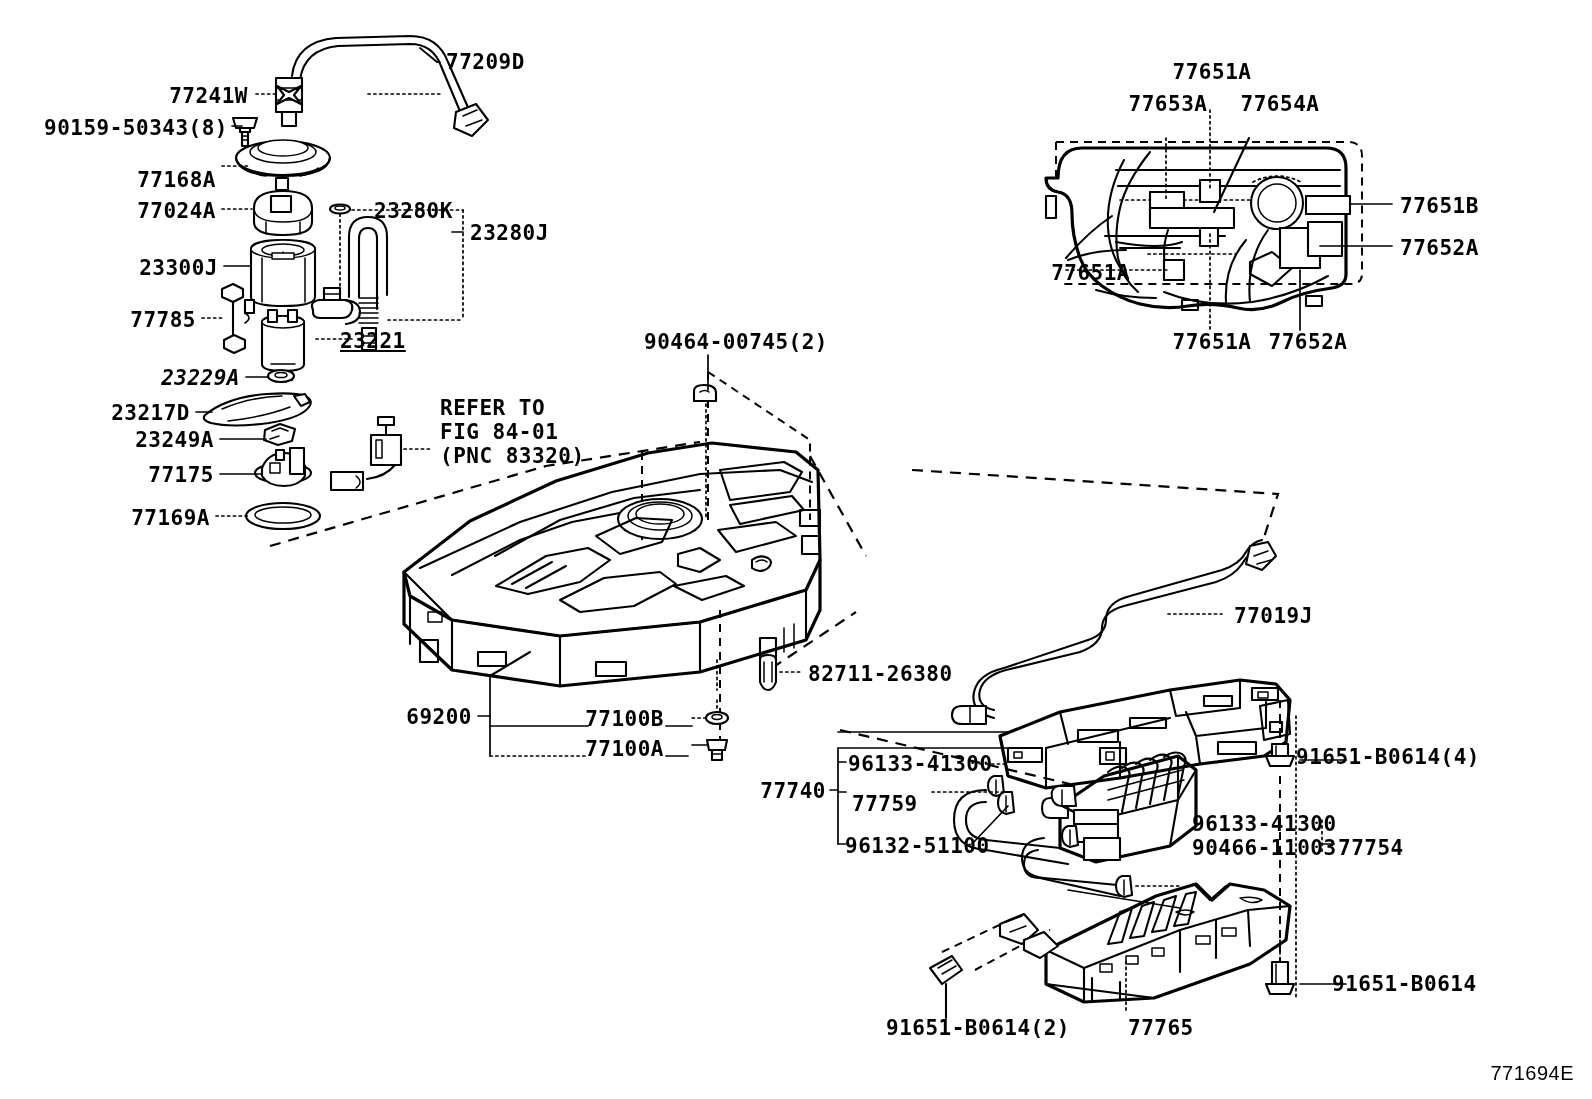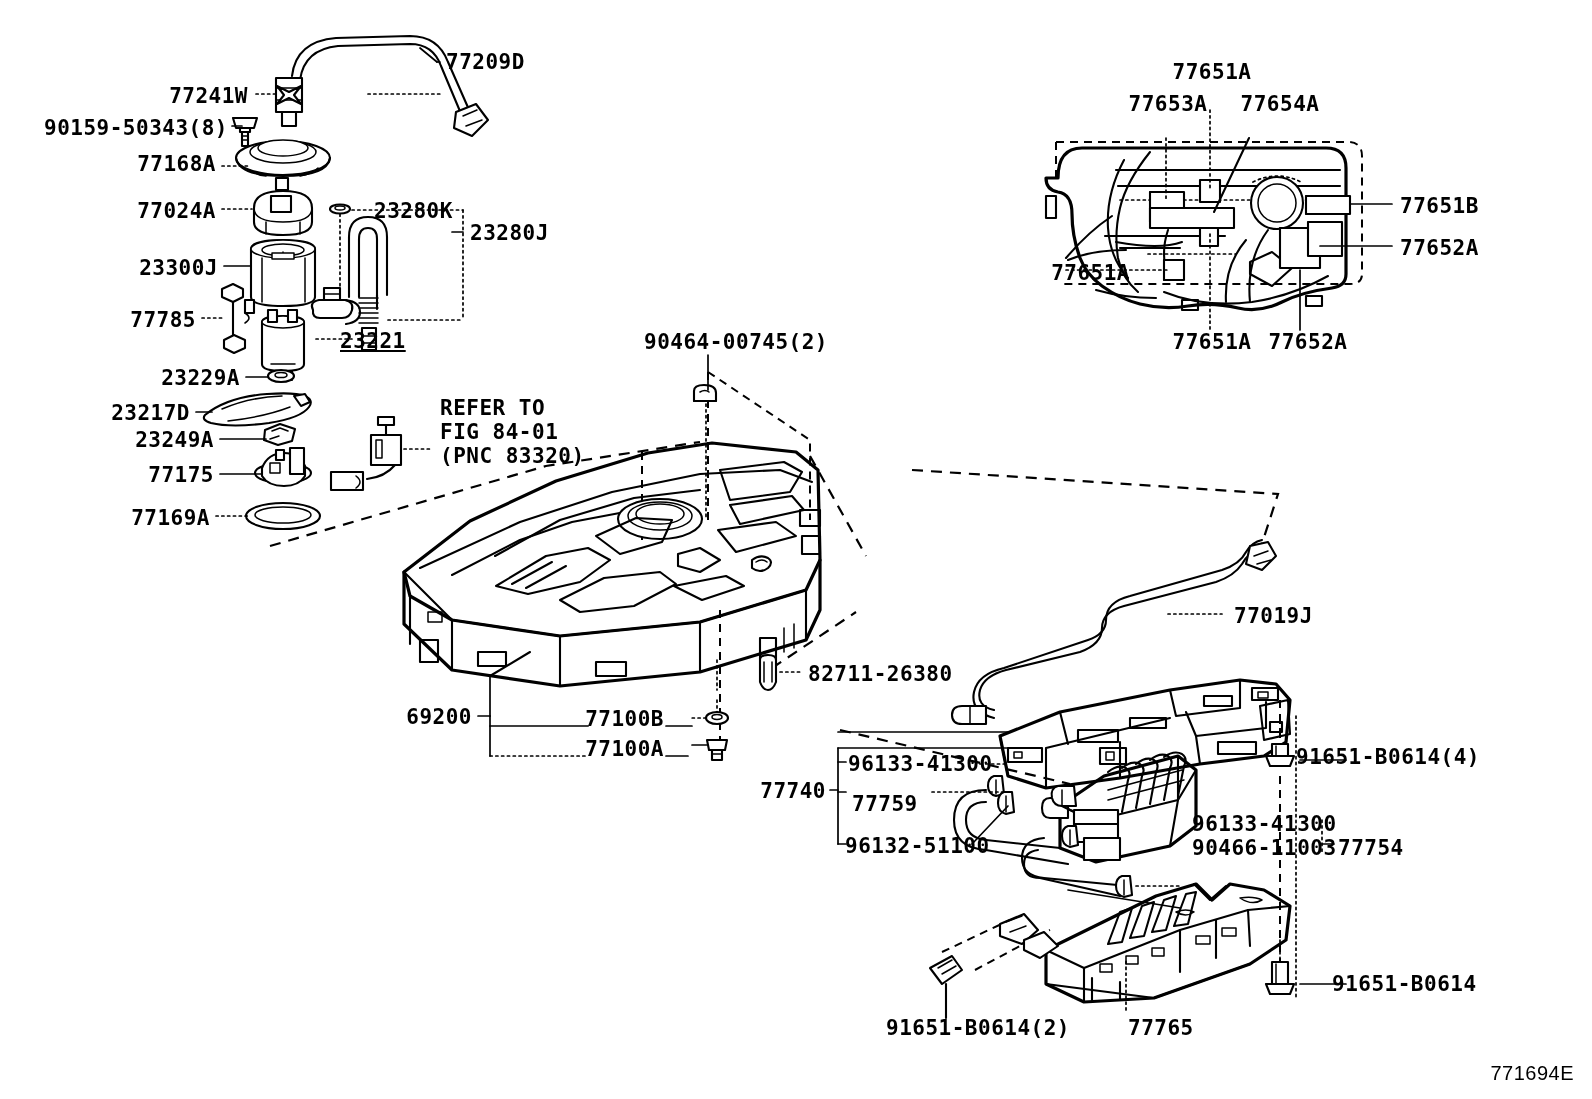--- a/index.html
+++ b/index.html
@@ -504,28 +504,28 @@
       <path class="ld" d="M220 474 H262"></path>
       <path class="dot" d="M216 516 H248"></path>
       <path class="dot" d="M368 94 H440"></path>
     </g>
 
   </svg>
 
   <div class="lbl" style="left:446px;top:50px;">77209D</div>
   <div class="lbl r" style="left:248px;top:84px;">77241W</div>
   <div class="lbl r" style="left:228px;top:116px;">90159-50343(8)</div>
-  <div class="lbl r" style="left:216px;top:152px;">77168A</div>
+  <div class="lbl r" style="left:216px;top:168px;">77168A</div>
   <div class="lbl r" style="left:216px;top:199px;">77024A</div>
   <div class="lbl r" style="left:218px;top:256px;">23300J</div>
   <div class="lbl" style="left:374px;top:199px;">23280K</div>
   <div class="lbl" style="left:470px;top:221px;">23280J</div>
   <div class="lbl r" style="left:196px;top:308px;">77785</div>
   <div class="lbl" style="left:340px;top:329px;text-decoration:underline;">23221</div>
-  <div class="lbl r" style="left:240px;top:366px;">23229A</div>
+  <div class="lbl r" style="left:240px;top:366px;font-style:italic;">23229A</div>
   <div class="lbl r" style="left:190px;top:401px;">23217D</div>
   <div class="lbl r" style="left:214px;top:428px;">23249A</div>
   <div class="lbl r" style="left:214px;top:463px;">77175</div>
   <div class="lbl r" style="left:210px;top:506px;">77169A</div>
 
   <div class="lbl" style="left:440px;top:396px;">REFER TO</div>
   <div class="lbl" style="left:440px;top:420px;">FIG 84-01</div>
   <div class="lbl" style="left:440px;top:444px;">(PNC 83320)</div>
 
   <div class="lbl" style="left:644px;top:330px;">90464-00745(2)</div>

